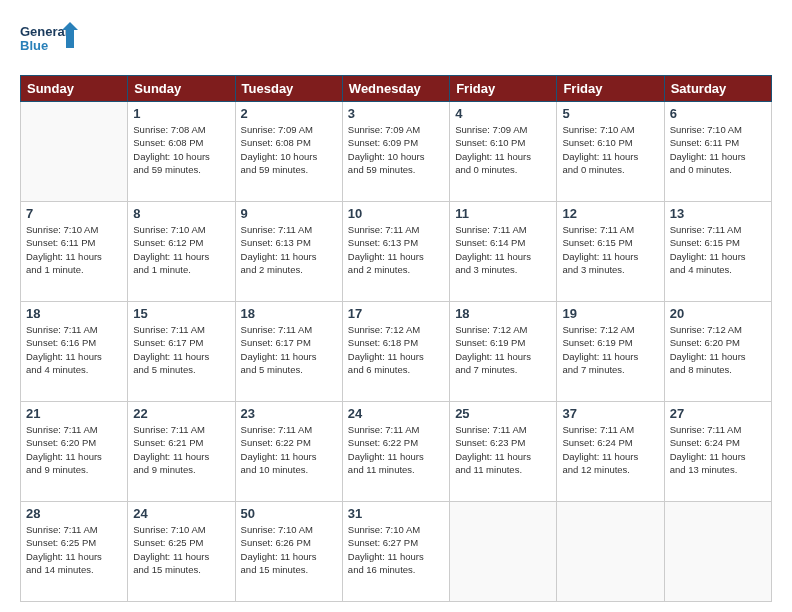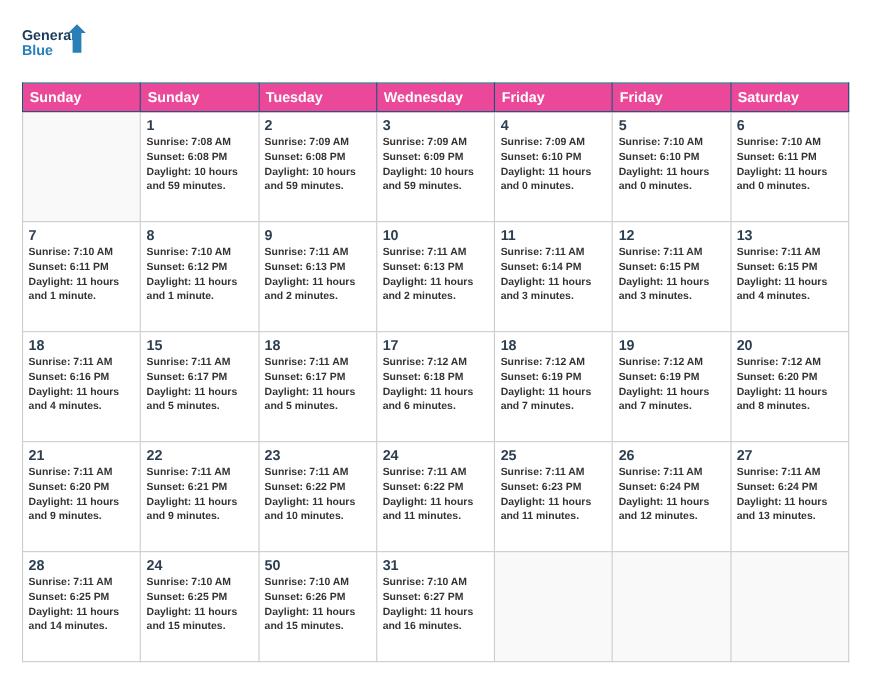--- a/index.html
+++ b/index.html
@@ -40,21 +40,21 @@
       color: #555;
     }
     .calendar {
       flex: 1;
       border: 1px solid #ccc;
       border-collapse: collapse;
       width: 100%;
       table-layout: fixed;
     }
     .calendar th {
-      background-color: #ec4899;
+      background-color: #7f1d1d;
       color: #fff;
       text-align: left;
       padding: 5px 6px;
       font-size: 13px;
       border: 1px solid #1a5276;
     }
     .calendar td {
       border: 1px solid #ccc;
       vertical-align: top;
       padding: 4px 5px;
@@ -66,21 +66,20 @@
       font-size: 13px;
       font-weight: bold;
       color: #2c3e50;
       display: block;
       margin-bottom: 2px;
     }
     .day-info {
       font-size: 9.5px;
       line-height: 1.4;
       color: #333;
-      font-weight: bold;
     }
     .empty {
       background: #f9f9f9;
     }
     .week-row td {
       height: 82px;
     }
   </style>
 </head>
 <body>
@@ -215,21 +214,21 @@
           </td>
           <td>
             <span class="day-num">24</span>
             <div class="day-info">Sunrise: 7:11 AM<br>Sunset: 6:22 PM<br>Daylight: 11 hours<br>and 11 minutes.</div>
           </td>
           <td>
             <span class="day-num">25</span>
             <div class="day-info">Sunrise: 7:11 AM<br>Sunset: 6:23 PM<br>Daylight: 11 hours<br>and 11 minutes.</div>
           </td>
           <td>
-            <span class="day-num">26</span>
+            <span class="day-num">37</span>
             <div class="day-info">Sunrise: 7:11 AM<br>Sunset: 6:24 PM<br>Daylight: 11 hours<br>and 12 minutes.</div>
           </td>
           <td>
             <span class="day-num">27</span>
             <div class="day-info">Sunrise: 7:11 AM<br>Sunset: 6:24 PM<br>Daylight: 11 hours<br>and 13 minutes.</div>
           </td>
         </tr>
         <tr class="week-row">
           <td>
             <span class="day-num">28</span>

